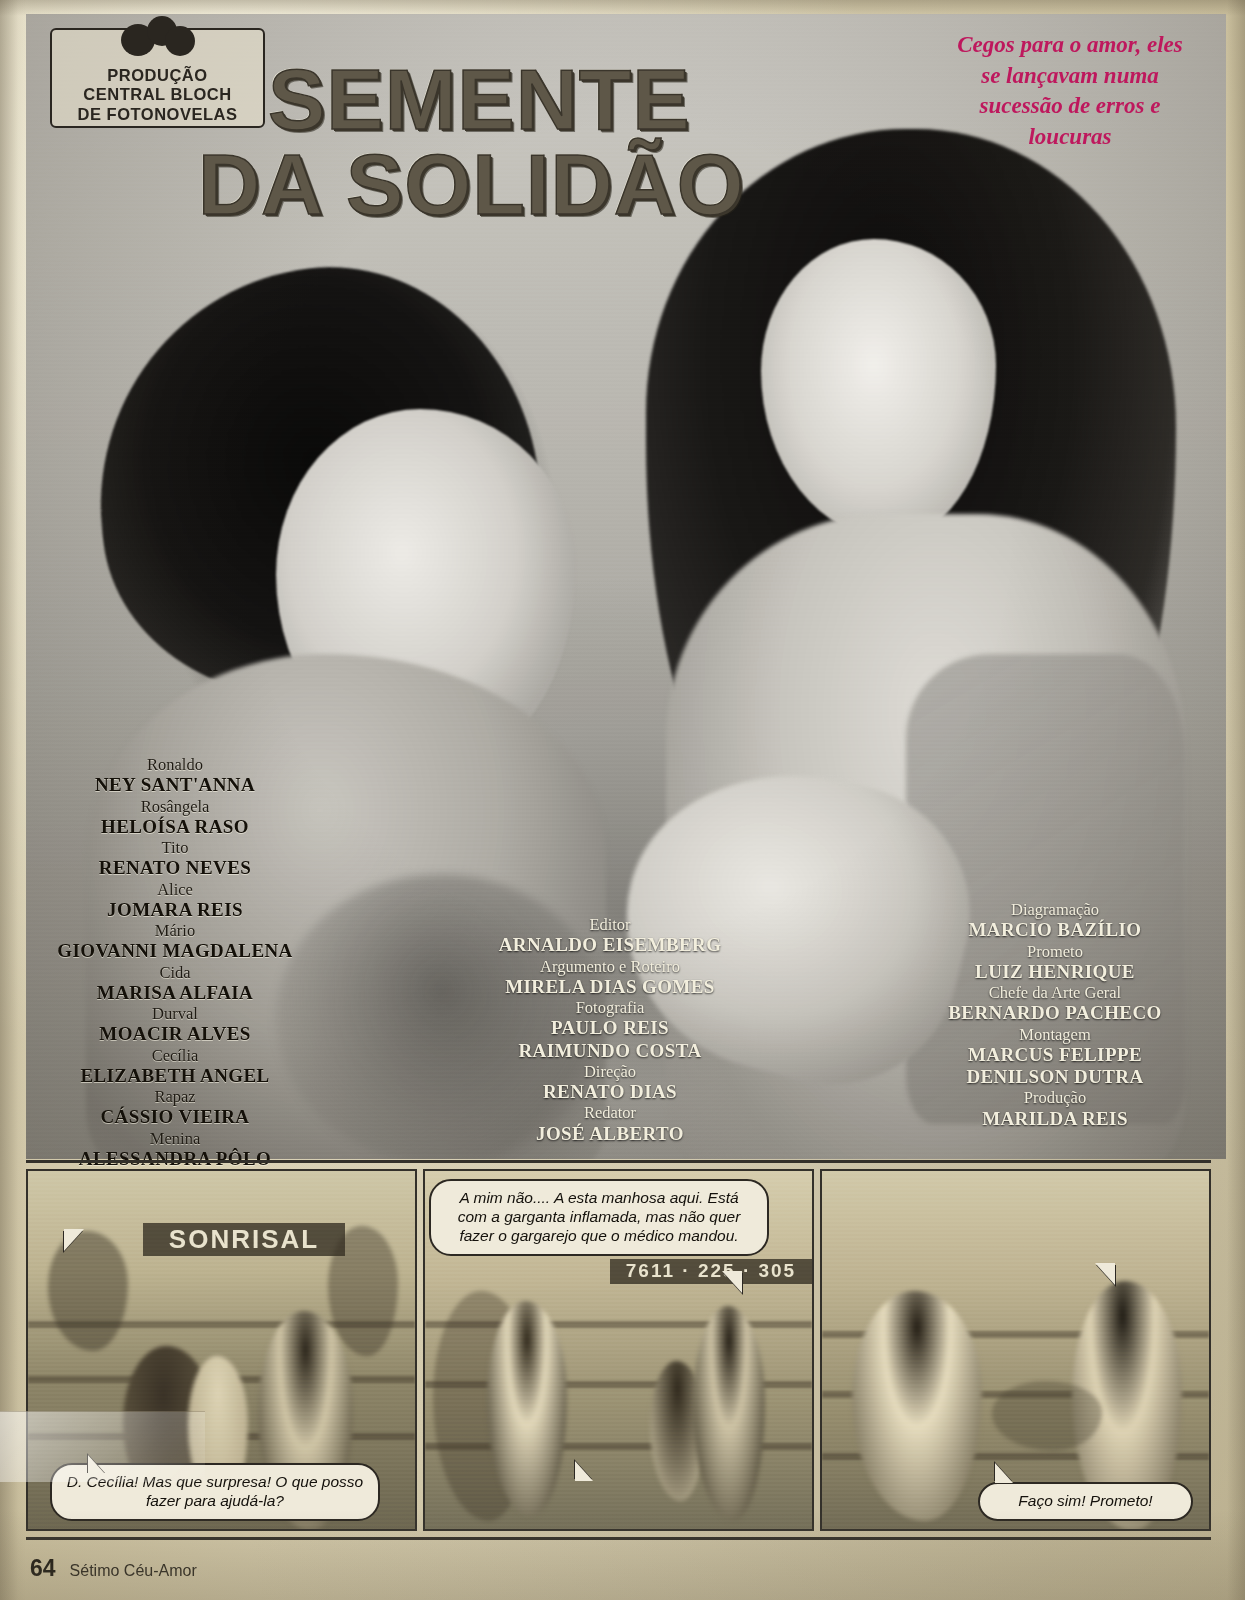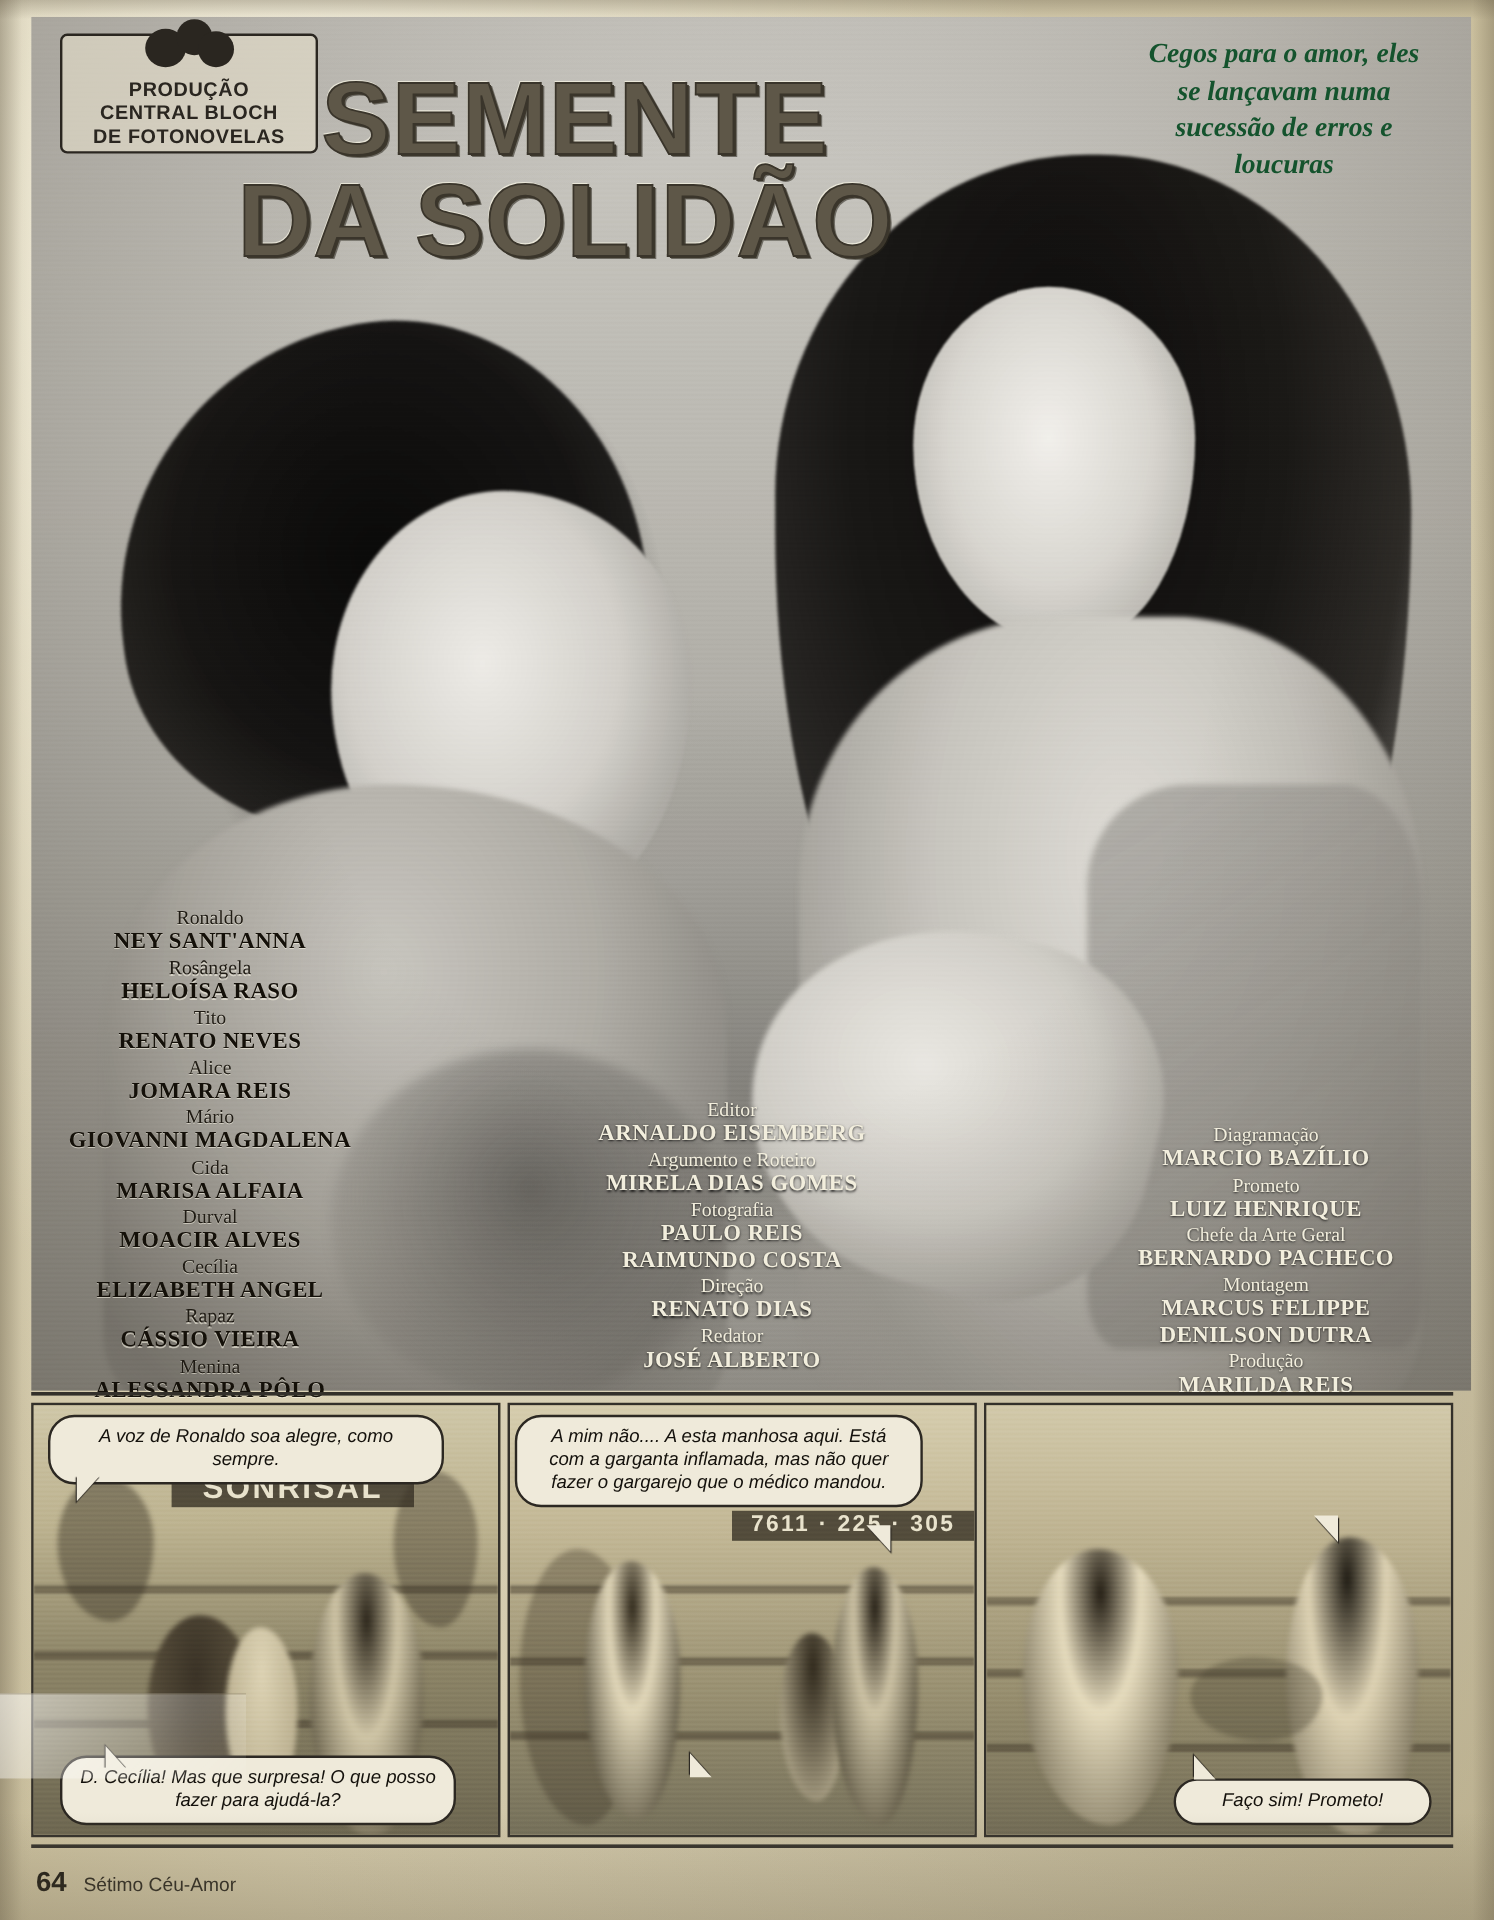--- a/index.html
+++ b/index.html
@@ -212,21 +212,21 @@
   .tagline {
     position: absolute;
     right: 50px; top: 30px;
     width: 250px;
     text-align: center;
     font-family: "Liberation Serif", serif;
     font-style: italic;
     font-weight: bold;
     font-size: 23px;
     line-height: 1.33;
-    color: #14532d;
+    color: #be185d;
   }
 
   
   .credits {
     position: absolute;
     color: #f2eedd;
     text-align: center;
     font-family: "Liberation Serif", serif;
     text-shadow: 0 1px 2px rgba(0,0,0,0.75);
     line-height: 1.17;
@@ -235,21 +235,21 @@
   .credits .name { font-size: 19px; font-weight: bold; letter-spacing: 0.4px; }
 
   .credits-cast {
     left: 40px; top: 755px; width: 270px;
     color: #1f1b14;
     text-shadow: 0 1px 0 rgba(255,252,235,0.55);
   }
   .credits-cast .name { color: #141009; }
 
   .credits-center { left: 465px; top: 915px; width: 290px; }
-  .credits-right  { left: 925px; top: 936px; width: 260px; }
+  .credits-right  { left: 925px; top: 900px; width: 260px; }
 
   
   .strip {
     position: absolute;
     left: 26px; top: 1160px;
     width: 1185px; height: 380px;
     display: flex;
     gap: 6px;
     border-top: 3px solid #33302a;
     border-bottom: 3px solid #33302a;
@@ -465,21 +465,20 @@
         <div class="shelf" style="top:150px;"></div>
         <div class="shelf" style="top:205px;"></div>
         <div class="shelf" style="top:262px;"></div>
         <div class="blob" style="left:20px; top:60px; width:80px; height:120px; background:rgba(55,48,35,0.45);"></div>
         <div class="blob" style="left:300px; top:55px; width:70px; height:130px; background:rgba(55,48,35,0.40);"></div>
         <div class="blob" style="left:95px; top:175px; width:90px; height:165px; background:radial-gradient(ellipse at 45% 30%, #3a3226, #6b6149);"></div>
         <div class="blob" style="left:160px; top:185px; width:60px; height:150px; background:radial-gradient(ellipse at 50% 25%, #ddd3b4, #b0a585);"></div>
         <div class="blob" style="left:230px; top:140px; width:95px; height:220px; background:radial-gradient(ellipse at 50% 18%, #2a2419 0%, #cfc5a6 38%, #5d5642 85%);"></div>
       </div>
       <div class="panel-grain"></div>
-      <div class="balloon italic" style="left:12px; top:8px; width:330px;">A voz de Ronaldo soa alegre, como sempre.</div>
       <div class="tail tail-dl" style="left:36px; top:58px;"></div>
       <div class="balloon italic" style="left:22px; bottom:8px; width:330px;">D. Cecília! Mas que surpresa! O que posso fazer para ajudá-la?</div>
       <div class="tail tail-ul" style="left:60px; bottom:54px;"></div>
     </div>
 
     <div class="panel">
       <div class="panel-photo p2-photo">
         <div class="sign" style="left:185px; top:88px; width:190px; font-size:19px;">7611 · 225 · 305</div>
         <div class="shelf" style="top:150px;"></div>
         <div class="shelf" style="top:210px;"></div>

